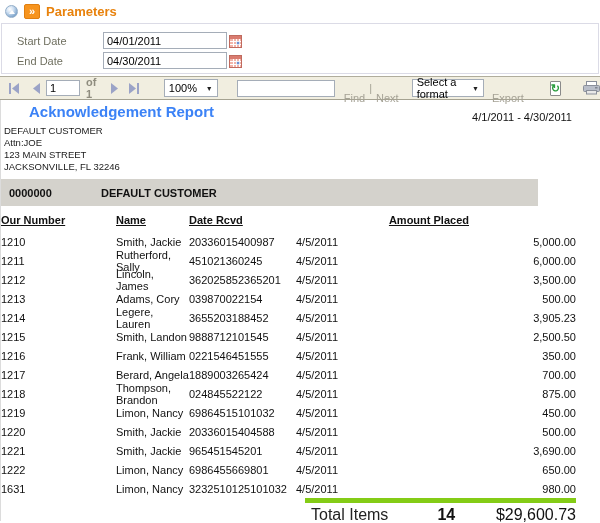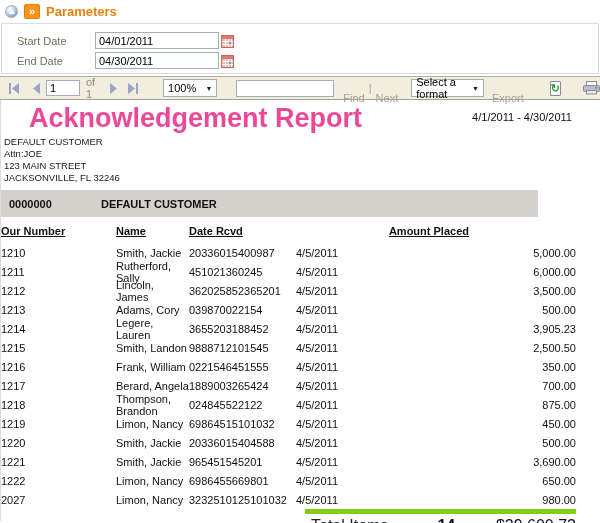--- a/index.html
+++ b/index.html
@@ -28,54 +28,54 @@
   }
   .param-title { color:#E8820C; font-weight:bold; font-size:13px; }
   
   .params-box {
     border:1px solid #dbdbe6; margin:0 1px; height:51px; padding:7px 0 0 0; background:#fff;
   }
   .param-row { display:flex; align-items:center; height:19px; margin-bottom:1px; }
   .param-label { color:#6F6F5F; font-size:11px; width:78px; margin-left:15px; }
   .param-input {
     width:124px; height:17px; border:1px solid #a5adb8; font-size:11px; padding:0 3px;
-    font-family:"Liberation Sans",sans-serif; color:#000;
+    font-family:"Liberation Sans",sans-serif; color:#000;margin-left:8px;
   }
   .cal-icon { margin-left:2px; width:13px; height:13px; display:inline-block; }
   
   .toolbar {
     margin-top:2px; height:24px; background:#f1eee0;
     border-top:1px solid #b0ad9c; border-bottom:1px solid #a5a291;
     display:flex; align-items:center; padding-left:8px; font-size:11px;
   }
   .pg-icon { display:inline-flex; align-items:center; flex:none; }
   .page-input {
     width:34px; height:16px; border:1px solid #a5adb8; font-size:11px; padding:0 3px;
     font-family:"Liberation Sans",sans-serif;
   }
-  .of-label { color:#8F8C7E; }
+  .of-label { color:#8F8C7E;font-weight:bold; }
   .dropdown {
     height:18px; background:#fff; border:1px solid #a5adb8; display:flex; align-items:center;
     font-size:11px; padding-left:4px; cursor:default;
   }
   .dd-arrow { margin-left:auto; padding:0 4px; font-size:7px; color:#222; }
   .find-input {
     height:17px; border:1px solid #a5adb8; font-size:11px; padding:0 3px;
     font-family:"Liberation Sans",sans-serif;
   }
   .tb-link { color:#a5a295; text-decoration:none;margin-top:20px; }
   .tb-sep { color:#a5a295; }
   .refresh-icon {
     width:15px; height:15px; background:#fff; border:1px solid #8a8a8a; border-radius:1px;
     color:#2C9E3F; font-size:11px; font-weight:bold; line-height:13px; text-align:center;
   }
   
   .report { border-left:1px solid #dcdcdc; height:421px; background:#fff; }
   .title-row { display:flex; align-items:flex-start; padding-top:3px; }
-  .report-title { margin-left:28px; font-size:27px; font-weight:bold; color:#ec4899; }
+  .report-title { margin-left:28px; font-size:15px; font-weight:bold; color:#3b82f6; }
   .date-range { margin-left:auto; margin-right:28px; margin-top:8px; font-size:11px; color:#111; }
   .address { margin-left:3px; margin-top:2px; font-size:9.5px; line-height:12px; color:#1a1a1a; }
   .group-band {
     margin-top:6px; width:537px; height:27px; background:#D4D2CC; display:flex; align-items:center;
     font-size:11px; font-weight:bold; color:#111;
   }
   .group-number { margin-left:8px; width:92px; }
   
   .thead, .trow { display:flex; font-size:11px; color:#111; }
   .thead { margin-top:8px; height:16px; font-weight:bold; }
@@ -297,21 +297,21 @@
         <span class="cell c-amt">3,690.00</span>
       </div>
       <div class="trow">
         <span class="cell c-our">1222</span>
         <span class="cell c-name">Limon, Nancy</span>
         <span class="cell c-your">6986455669801</span>
         <span class="cell c-date">4/5/2011</span>
         <span class="cell c-amt">650.00</span>
       </div>
       <div class="trow">
-        <span class="cell c-our">2027</span>
+        <span class="cell c-our">1631</span>
         <span class="cell c-name">Limon, Nancy</span>
         <span class="cell c-your">3232510125101032</span>
         <span class="cell c-date">4/5/2011</span>
         <span class="cell c-amt">980.00</span>
       </div>
     </div>
 
   <div class="totals">
     <span class="total-label">Total Items</span>
     <span class="total-count">14</span>

